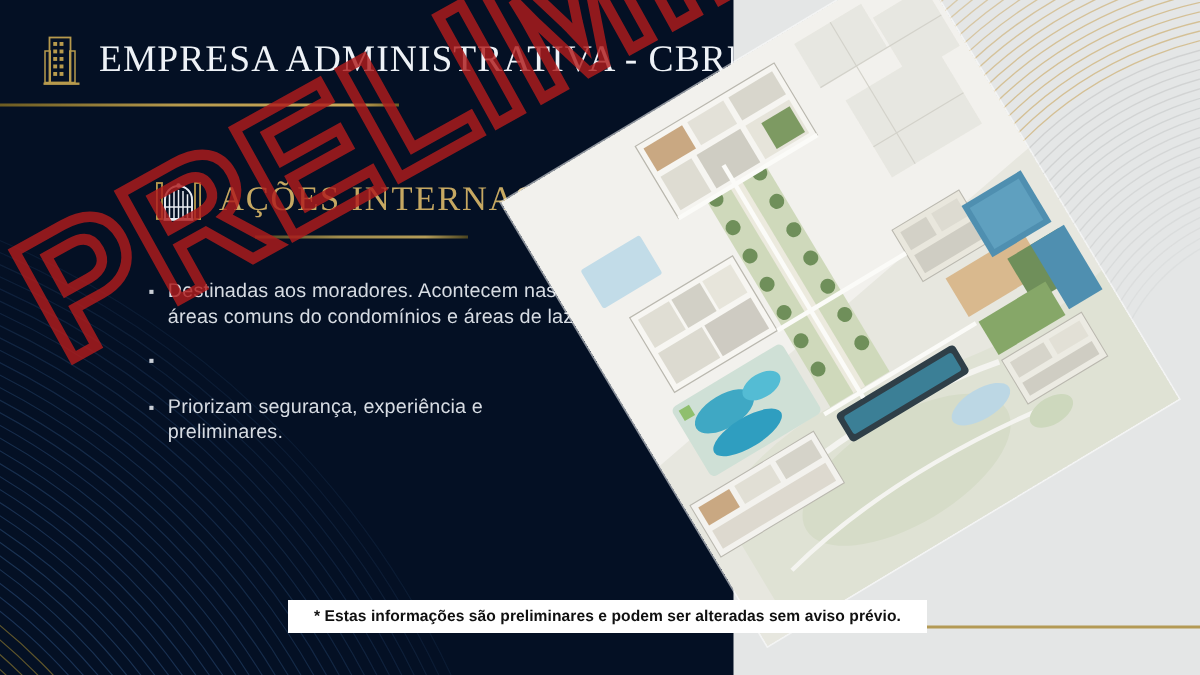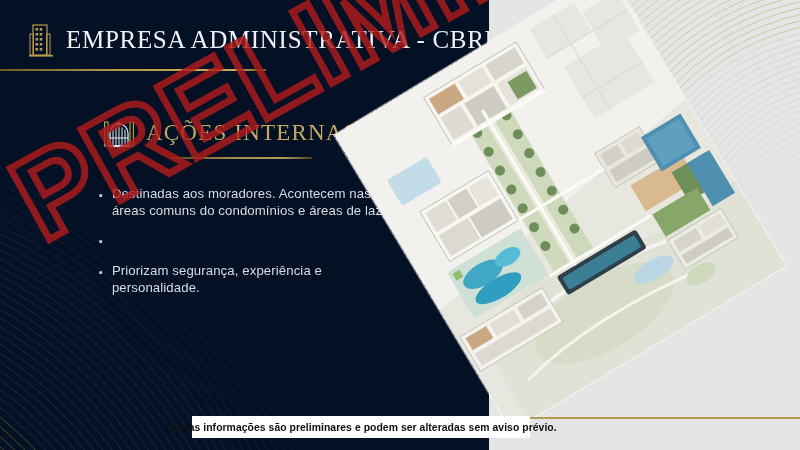--- a/index.html
+++ b/index.html
@@ -101,21 +101,21 @@
     -webkit-text-stroke:7px rgba(176,28,28,0.82);
     white-space:nowrap;pointer-events:none;
   }
 
   
   .foot-rule{
     position:absolute;left:489px;top:417px;width:311px;height:2px;
     background:#b39a55;
   }
   .foot-box{
-    position:absolute;left:192px;top:416px;width:338px;height:22px;
+    position:absolute;left:192px;top:400px;width:426px;height:22px;
     background:#ffffff;display:flex;align-items:center;justify-content:center;
   }
   .foot-text{
     font-size:10.4px;font-weight:700;color:#101010;letter-spacing:0.05px;white-space:nowrap;
   }
 </style>
 </head>
 <body>
 
 <div id="slide">
@@ -290,21 +290,21 @@
     <div class="bullets">
       <div class="bullet">
         <span class="bullet-mark">▪</span>
         <span class="bullet-text">Destinadas aos moradores. Acontecem nas áreas comuns do condomínios e áreas de lazer;</span>
       </div>
       <div class="bullet">
         <span class="bullet-mark">▪</span>
       </div>
       <div class="bullet">
         <span class="bullet-mark">▪</span>
-        <span class="bullet-text">Priorizam segurança, experiência e personalidade.</span>
+        <span class="bullet-text">Priorizam segurança, experiência e preliminares.</span>
       </div>
     </div>
 
   </div>
 
   <div class="plan-wrap">
     <svg class="plan-img" viewBox="0 0 320 345" preserveAspectRatio="none">
       <rect width="320" height="345" fill="#f2f1ed"></rect>
 
       <path d="M0 205 L320 150 L320 345 L0 345 Z" fill="#e7e7df"></path>

